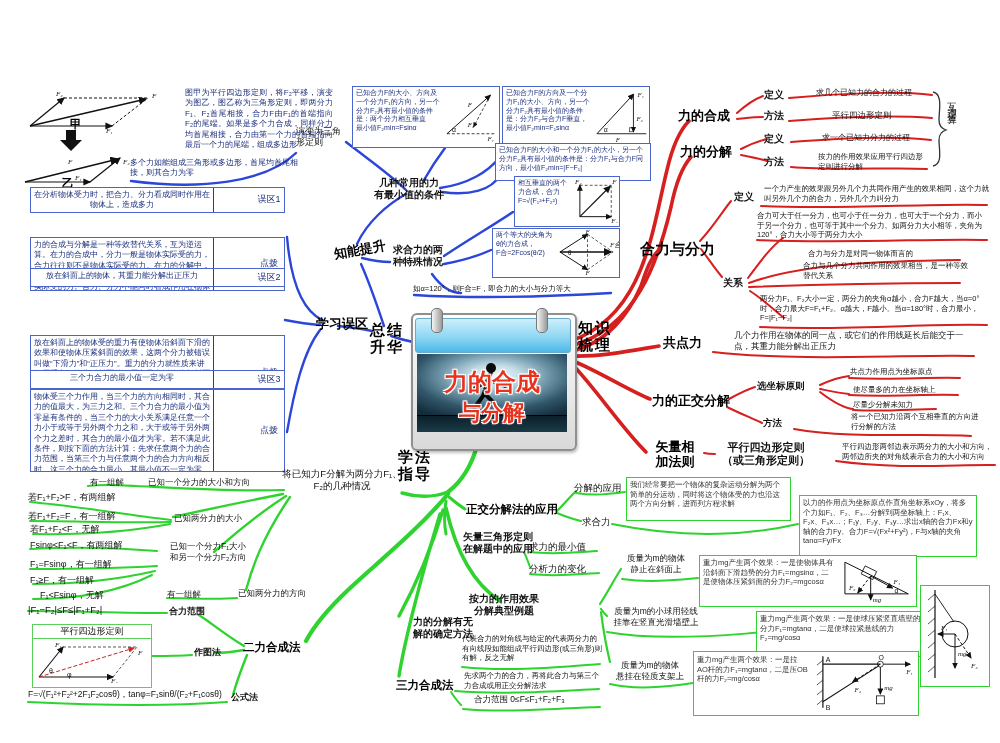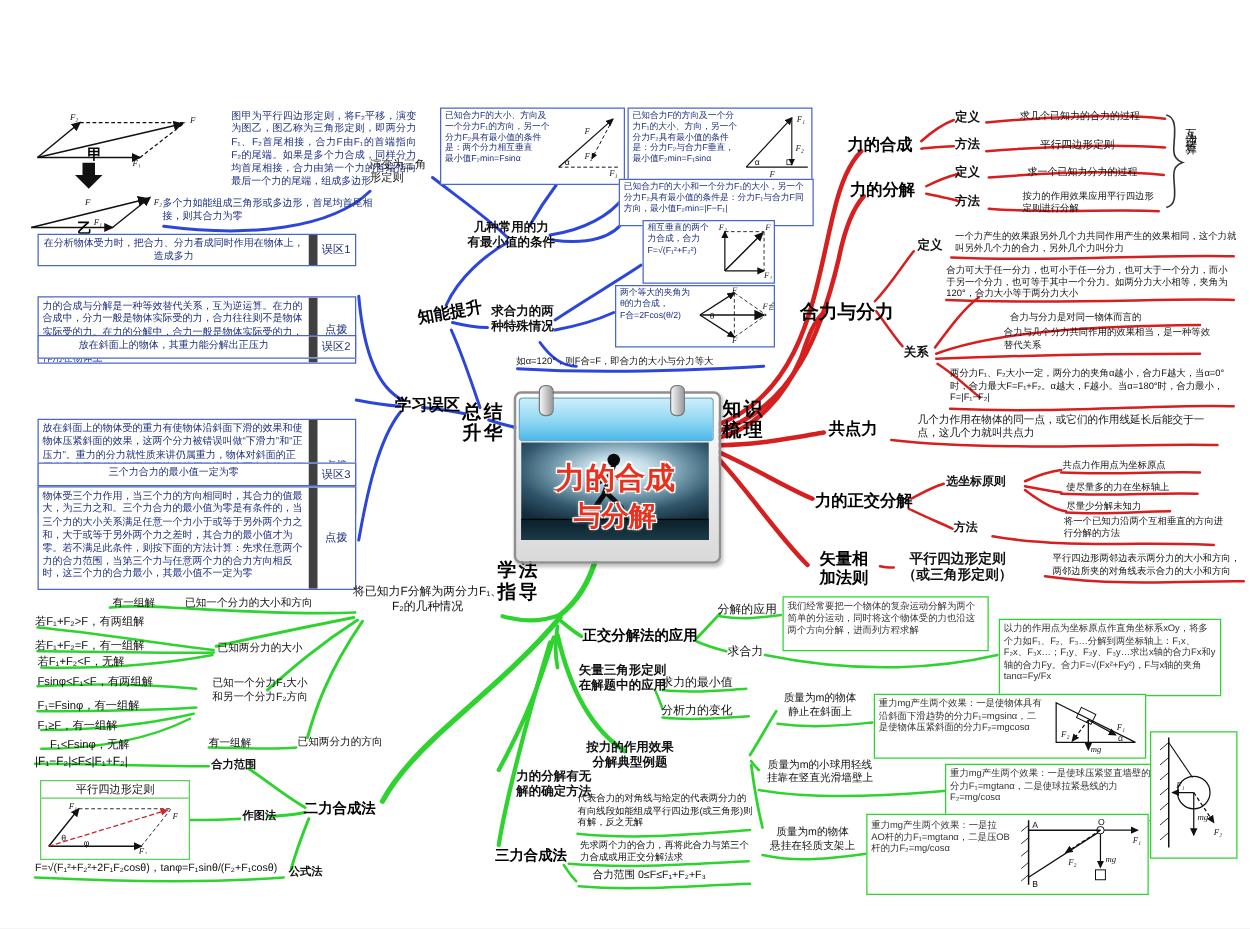--- a/index.html
+++ b/index.html
@@ -18,21 +18,21 @@
   .t95{font-size:9.5px;line-height:1.25;}
   .t10{font-size:10px;line-height:1.2;}
   .t11{font-size:11px;line-height:1.2;}
   .blk{color:#111;}
   .navy{color:#1c2f7d;}
   .lbl12{font-size:11.5px;font-weight:bold;color:#000;line-height:1.15;}
   .lbl13{font-size:13px;font-weight:bold;color:#000;line-height:1.15;}
   .lbl15{font-size:15px;font-weight:bold;color:#000;line-height:1.1;}
   .bb{border:1px solid #4a66cc;background:#fff;color:#1c2f7d;overflow:hidden;display:flex;}
   .bb .tx{flex:1;padding:2px 3px;}
-  .bb .tag{width:30px;border-left:7px solid #404040;display:flex;align-items:center;justify-content:center;font-size:9px;}
+  .bb .tag{width:30px;border-left:1px solid #404040;display:flex;align-items:center;justify-content:center;font-size:9px;padding-left:40px;}
   .sb{border:1px solid #4a66cc;background:#fff;color:#1c2f7d;overflow:hidden;}
   .gb{border:1.5px solid #2fd32f;background:#fff;color:#333;overflow:hidden;}
   .title-main{font-size:21px;font-weight:bold;color:#15157e;letter-spacing:1px;}
   .title-sub{font-size:15px;font-weight:bold;color:#15157e;margin-left:14px;}
   .vert{writing-mode:vertical-rl;letter-spacing:3px;}
   
   #frame{left:411px;top:313px;width:162px;height:134px;border:2px solid #8f8f8f;border-radius:6px;
          background:linear-gradient(#fefefe,#d9d9d9);box-shadow:1px 2px 3px rgba(0,0,0,.25);}
   #frame-head{left:415px;top:318px;width:154px;height:33px;border:1px solid #6aa9c8;border-radius:3px;
          background:linear-gradient(#cdeefb 0%,#8ed7f3 55%,#4db8e8 100%);}
@@ -333,21 +333,21 @@
   <div class="a" style="left:640px;top:240px;font-size:15px;font-weight:bold;color:#000;">合力与分力</div>
   <div class="a t10 b blk" style="left:734px;top:191px;">定义</div>
   <div class="a t75 blk" style="left:764px;top:184px;width:226px;">一个力产生的效果跟另外几个力共同作用产生的效果相同，这个力就叫另外几个力的合力，另外几个力叫分力</div>
   <div class="a t10 b blk" style="left:723px;top:277px;">关系</div>
   <div class="a t75 blk" style="left:757px;top:211px;width:232px;">合力可大于任一分力，也可小于任一分力，也可大于一个分力，而小于另一个分力，也可等于其中一个分力。如两分力大小相等，夹角为120°，合力大小等于两分力大小</div>
   <div class="a t75 blk nw" style="left:808px;top:249px;">合力与分力是对同一物体而言的</div>
   <div class="a t75 blk" style="left:803px;top:261px;width:168px;">合力与几个分力共同作用的效果相当，是一种等效替代关系</div>
   <div class="a t75 blk" style="left:760px;top:294px;width:230px;">两分力F₁、F₂大小一定，两分力的夹角α越小，合力F越大，当α=0°时，合力最大F=F₁+F₂。α越大，F越小。当α=180°时，合力最小，F=|F₁−F₂|</div>
 
   <div class="a lbl13" style="left:663px;top:336px;">共点力</div>
-  <div class="a t85 blk" style="left:734px;top:330px;width:246px;">几个力作用在物体的同一点，或它们的作用线延长后能交于一点，这几个力就叫共点力</div>
+  <div class="a t85 blk" style="left:734px;top:330px;width:246px;">几个力作用在物体的同一点，或它们的作用线延长后能交于一点，其重力能分解出正压力</div>
 
   <div class="a lbl13" style="left:652px;top:394px;">力的正交分解</div>
   <div class="a t95 b blk" style="left:757px;top:380px;">选坐标原则</div>
   <div class="a t75 blk nw" style="left:850px;top:367px;">共点力作用点为坐标原点</div>
   <div class="a t75 blk nw" style="left:853px;top:385px;">使尽量多的力在坐标轴上</div>
   <div class="a t75 blk nw" style="left:853px;top:400px;">尽量少分解未知力</div>
   <div class="a t95 b blk" style="left:763px;top:417px;">方法</div>
   <div class="a t75 blk" style="left:851px;top:412px;width:128px;">将一个已知力沿两个互相垂直的方向进行分解的方法</div>
 
   <div class="a lbl13 c" style="left:648px;top:440px;width:54px;">

